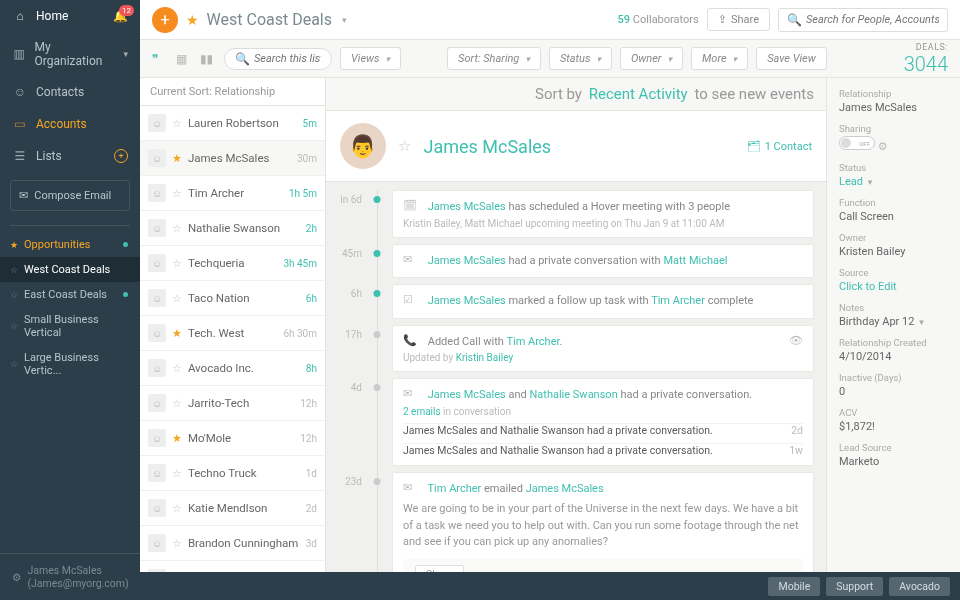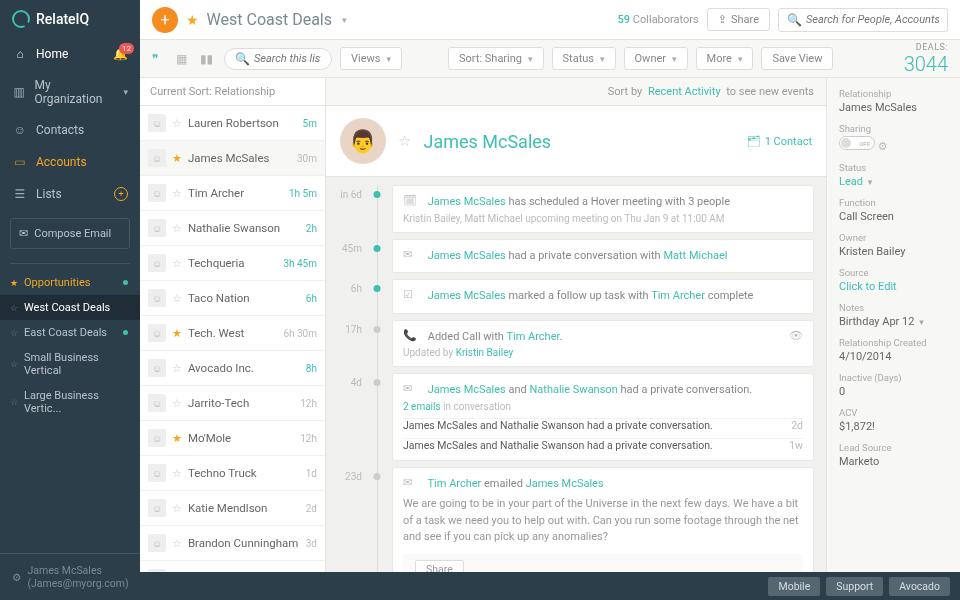--- a/index.html
+++ b/index.html
@@ -39,41 +39,41 @@
 .search-global { border:1px solid #ddd; border-radius:3px; padding:4px 8px; width:170px; display:flex; align-items:center; gap:4px; }
 .search-global input { border:0; outline:0; font-size:11px; font-style:italic; width:100%; color:#999; }
 
 
 .toolbar { height:38px; background:#f7f7f5; border-bottom:1px solid #e4e4e0; display:flex; align-items:center; padding:0 12px; gap:8px; }
 .view-icons { display:flex; gap:8px; align-items:center; }
 .vi { width:16px; height:14px; opacity:.4; cursor:pointer; }
 .vi.active { opacity:1; color:#3fbfb0; }
 .search-list { border:1px solid #ddd; border-radius:14px; padding:3px 10px; width:108px; display:flex; align-items:center; gap:4px; background:#fff; }
 .search-list input { border:0; outline:0; font-size:11px; font-style:italic; width:100%; }
-.pill { border:1px solid #ddd; border-radius:3px; padding:4px 10px; font-size:11px; background:#fff; cursor:pointer; color:#888; display:flex; gap:4px; align-items:center; }
+.pill { border:1px solid #ddd; border-radius:3px; padding:4px 10px; font-size:11px; background:#fff; cursor:pointer; color:#888; display:flex; gap:4px; align-items:center;font-style:italic; }
 .deals-count { margin-left:auto; text-align:right; }
 .deals-count .lbl { font-size:9px; color:#999; letter-spacing:.5px; }
 .deals-count .num { font-size:20px; color:#3fbfb0; font-weight:300; }
 
 
 .content { flex:1; display:flex; overflow:hidden; }
 .listcol { width:186px; border-right:1px solid #e4e4e0; display:flex; flex-direction:column; background:#fff; }
 .sortrow { font-size:11px; color:#999; padding:7px 10px; border-bottom:1px solid #e4e4e0; }
 .row { display:flex; align-items:center; gap:6px; padding:8px 8px; border-bottom:1px solid #f0f0ee; cursor:pointer; font-size:11.5px; }
 .row.sel { background:#f7f7f5; }
 .row .av { width:18px; height:18px; background:#eee; border-radius:2px; display:flex; align-items:center; justify-content:center; color:#bbb; font-size:10px; }
 .row .rs { color:#ccc; font-size:11px; }
 .row .rs.on { color:#f5a623; }
 .row .nm { flex:1; white-space:nowrap; overflow:hidden; text-overflow:ellipsis; color:#666; }
 .row .tm { font-size:10px; color:#3fbfb0; }
 .row .tm.gr { color:#bbb; }
 
 
 .detail { flex:1; display:flex; flex-direction:column; background:#f0f0ee; overflow:hidden; }
-.sortbar { font-size:11px; color:#999; padding:7px 12px; border-bottom:1px solid #e4e4e0; background:#f7f7f5; display:flex; }
+.sortbar { font-size:15px; color:#999; padding:7px 12px; border-bottom:1px solid #e4e4e0; background:#f7f7f5; display:flex; }
 .sortbar a { color:#3fbfb0; margin:0 3px; cursor:pointer; }
 .header-card { background:#fff; margin:0; padding:12px 14px; display:flex; align-items:center; gap:12px; border-bottom:1px solid #e4e4e0; }
 .avatar-lg { width:46px; height:46px; border-radius:50%; background:#e8d5c5; display:flex; align-items:center; justify-content:center; font-size:22px; overflow:hidden; }
 .contact-title { font-size:18px; color:#3fbfb0; font-weight:400; }
 .contact-link { margin-left:auto; font-size:11px; color:#3fbfb0; display:flex; align-items:center; gap:4px; }
 .stream { flex:1; overflow-y:auto; padding:8px 12px 8px 0; display:flex; flex-direction:column; gap:6px; position:relative; }
 .ev { display:flex; gap:8px; }
 .ev-time { width:36px; text-align:right; color:#bbb; font-size:10px; padding-top:4px; flex-shrink:0; }
 .ev-line { width:14px; position:relative; flex-shrink:0; }
 .ev-line:before { content:""; position:absolute; left:50%; top:0; bottom:-10px; width:1px; background:#ddd; }
@@ -101,24 +101,20 @@
 
 .bottombar { height:28px; background:#2c3e4a; display:flex; align-items:center; justify-content:flex-end; gap:6px; padding:4px 10px; }
 .bb-btn { background:#556670; color:#d5dde2; font-size:10.5px; padding:3px 10px; border-radius:2px; cursor:pointer; }
 </style>
 </head>
 <body>
 
 <div class="app">
 
   <div class="nav">
-    <div class="logo">
-      <span class="logo-mark"></span>
-      <span>RelateIQ</span>
-    </div>
     <div class="nav-item home">
       <span class="nav-icon">⌂</span>
       <span>Home</span>
       <span class="bell">🔔<span class="bell-badge">12</span></span>
     </div>
     <div class="nav-item">
       <span class="nav-icon">▥</span>
       <span>My Organization</span>
       <span class="chev">▾</span>
     </div>

